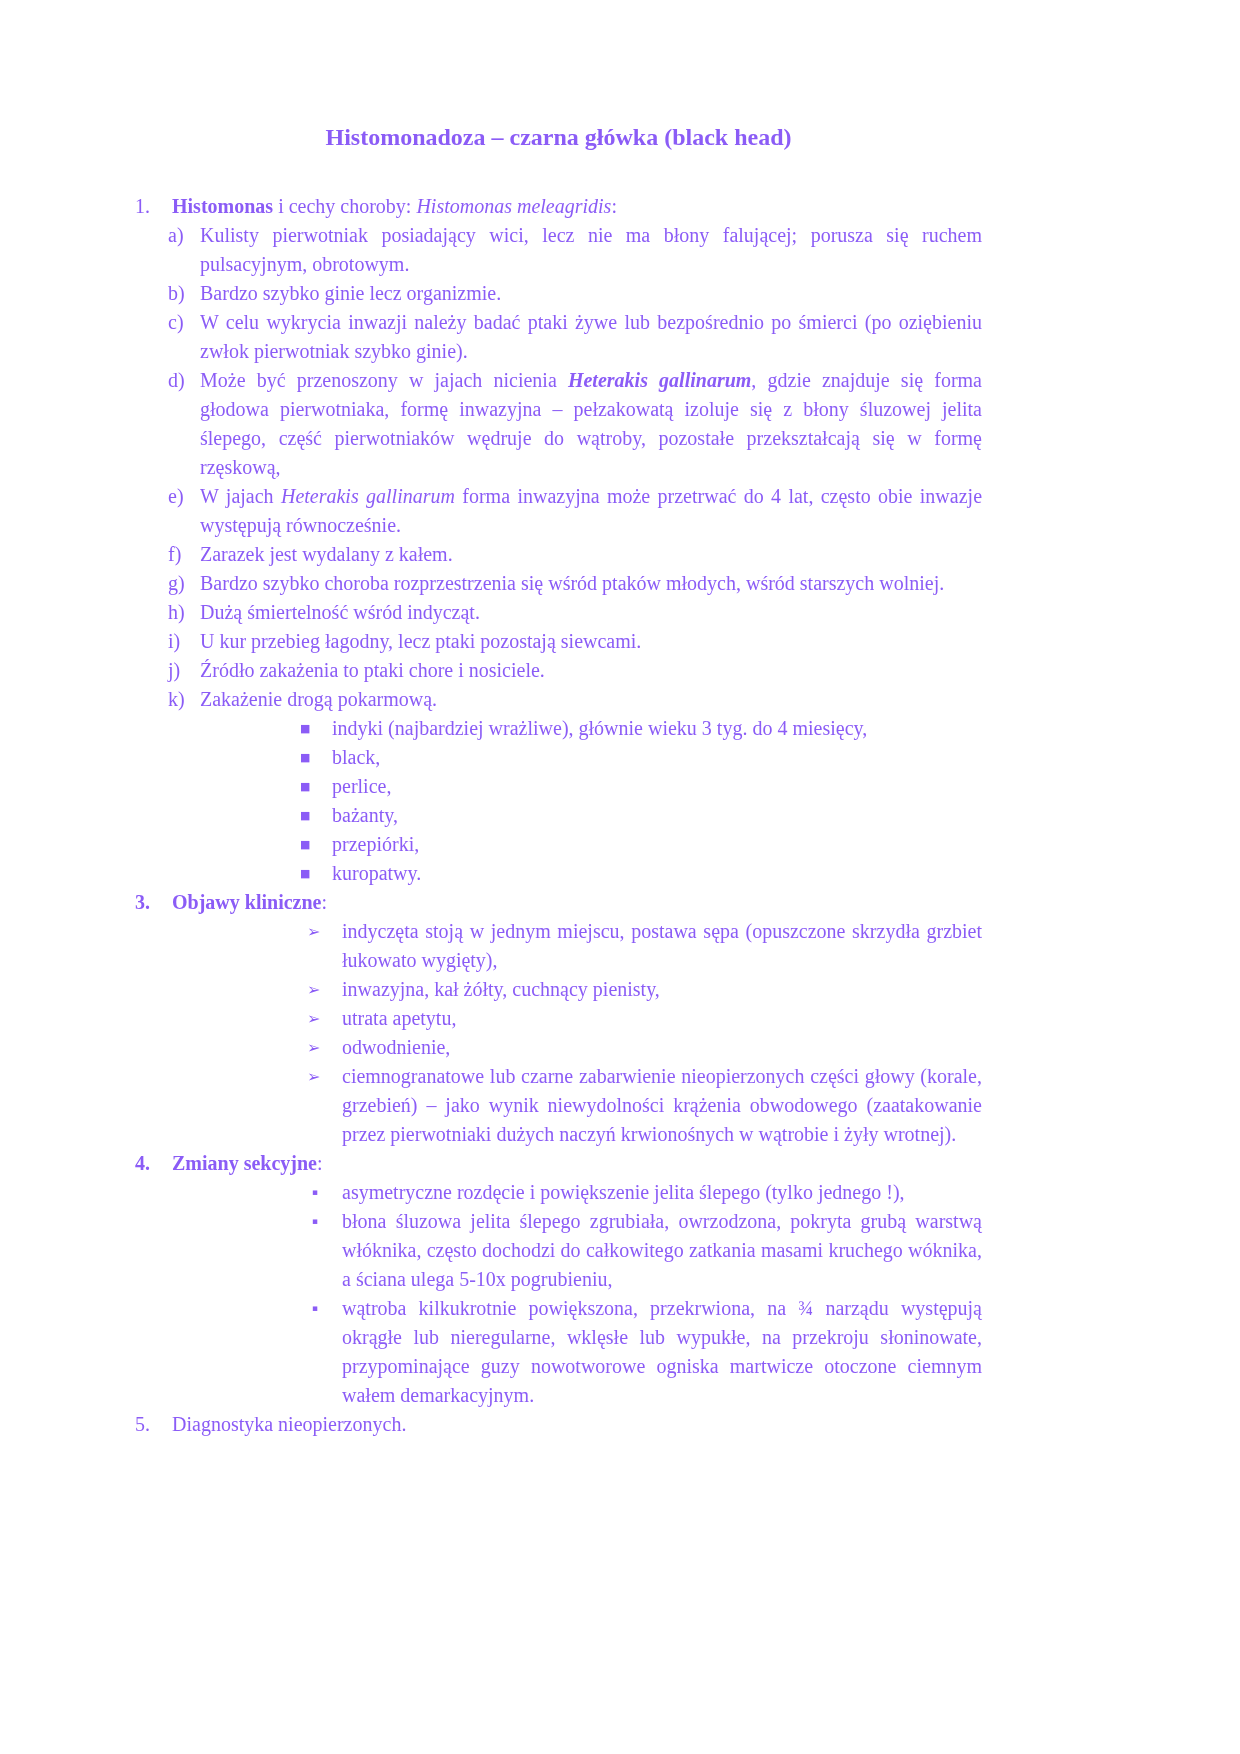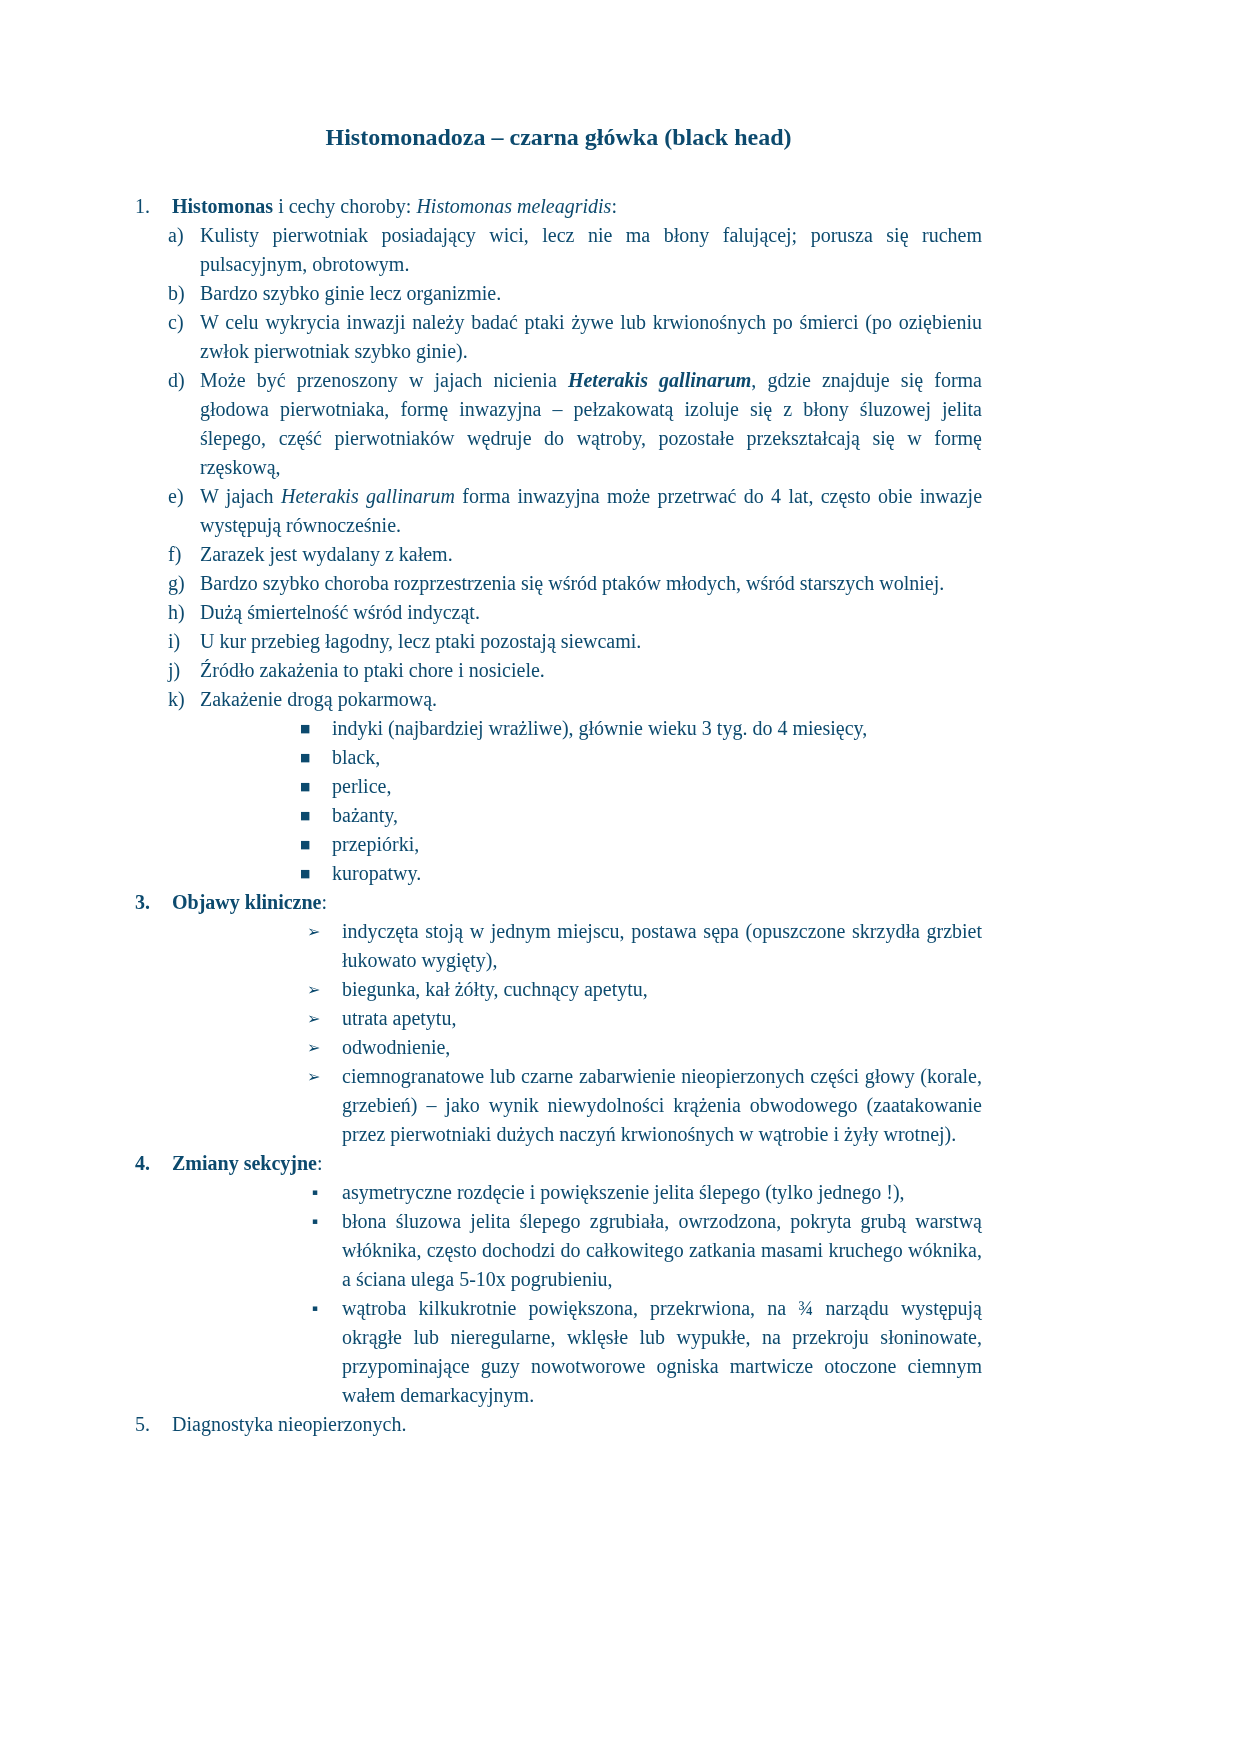--- a/index.html
+++ b/index.html
@@ -4,21 +4,21 @@
 <style>
   html, body { margin: 0; padding: 0; background: #e8e8e8; }
   .page {
     position: relative;
     width: 1240px;
     min-height: 1754px;
     margin: 0 auto;
     background: #ffffff;
     box-sizing: border-box;
     padding: 122px 258px 80px 135px;
-    color: #0c4a6e;
+    color: #8b5cf6;
     font-family: "Liberation Serif", "DejaVu Serif", serif;
     font-size: 20px;
     line-height: 29px;
   }
   .doc-title {
     margin: 0 0 40px 0;
     text-align: center;
     font-size: 24px;
     line-height: 30px;
     font-weight: bold;
@@ -79,21 +79,21 @@
         <div class="item-row">
           <div class="marker">a)</div>
           <div class="item-text"><span>Kulisty pierwotniak posiadający wici, lecz nie ma błony falującej; porusza się ruchem pulsacyjnym, obrotowym.</span></div>
         </div>
         <div class="item-row">
           <div class="marker">b)</div>
           <div class="item-text"><span>Bardzo szybko ginie lecz organizmie.</span></div>
         </div>
         <div class="item-row">
           <div class="marker">c)</div>
-          <div class="item-text"><span>W celu wykrycia inwazji należy badać ptaki żywe lub krwionośnych po śmierci (po oziębieniu zwłok pierwotniak szybko ginie).</span></div>
+          <div class="item-text"><span>W celu wykrycia inwazji należy badać ptaki żywe lub bezpośrednio po śmierci (po oziębieniu zwłok pierwotniak szybko ginie).</span></div>
         </div>
         <div class="item-row">
           <div class="marker">d)</div>
           <div class="item-text"><span>Może być przenoszony w jajach nicienia </span><span class="st-bi">Heterakis gallinarum</span><span>, gdzie znajduje się forma głodowa pierwotniaka, formę inwazyjna – pełzakowatą izoluje się z błony śluzowej jelita ślepego, część pierwotniaków wędruje do wątroby, pozostałe przekształcają się w formę rzęskową,</span></div>
         </div>
         <div class="item-row">
           <div class="marker">e)</div>
           <div class="item-text"><span>W jajach </span><span class="st-i">Heterakis gallinarum</span><span> forma inwazyjna może przetrwać do 4 lat, często obie inwazje występują równocześnie.</span></div>
         </div>
         <div class="item-row">
@@ -156,21 +156,21 @@
     <div class="section-head">
       <span class="sec-num num-bold">3.</span><span class="sec-heading"><span class="st-b">Objawy kliniczne</span><span>:</span></span>
     </div>
     <div class="items arrows">
         <div class="item-row">
           <div class="marker">➢</div>
           <div class="item-text"><span>indyczęta stoją w jednym miejscu, postawa sępa (opuszczone skrzydła grzbiet łukowato wygięty),</span></div>
         </div>
         <div class="item-row">
           <div class="marker">➢</div>
-          <div class="item-text"><span>biegunka, kał żółty, cuchnący apetytu,</span></div>
+          <div class="item-text"><span>inwazyjna, kał żółty, cuchnący pienisty,</span></div>
         </div>
         <div class="item-row">
           <div class="marker">➢</div>
           <div class="item-text"><span>utrata apetytu,</span></div>
         </div>
         <div class="item-row">
           <div class="marker">➢</div>
           <div class="item-text"><span>odwodnienie,</span></div>
         </div>
         <div class="item-row">

